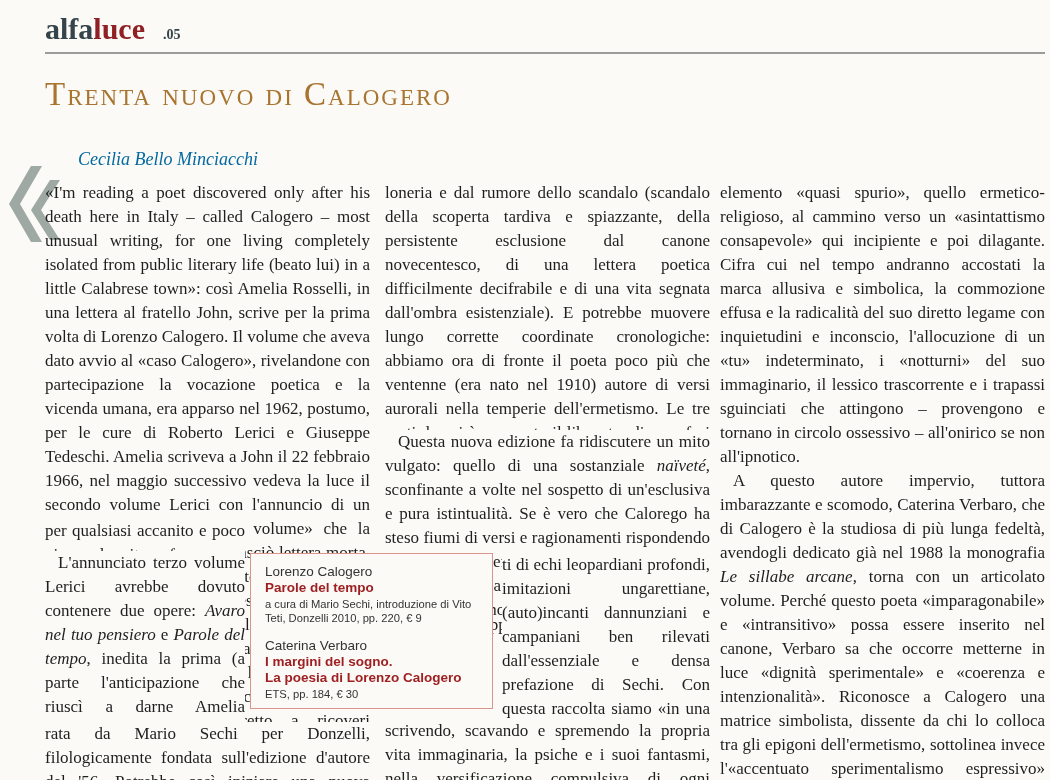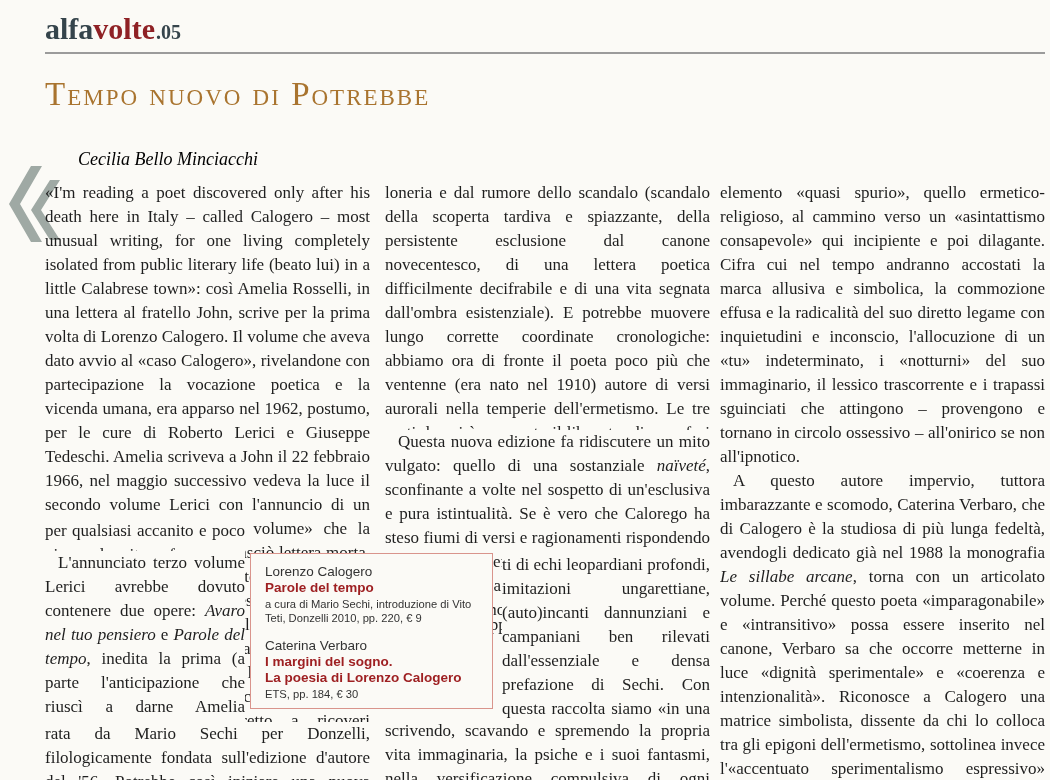--- a/index.html
+++ b/index.html
@@ -17,31 +17,31 @@
   html,body{margin:0;padding:0;}
   body{
     width:1050px;height:780px;position:relative;overflow:hidden;
     background:var(--page-bg);
     font-family:"Liberation Serif", serif;
     color:var(--text-ink);
   }
   .masthead{position:absolute;left:45px;top:12px;font-weight:bold;font-size:30px;letter-spacing:0;}
   .masthead .brand1{color:var(--brand-slate);}
   .masthead .brand2{color:var(--brand-red);}
-  .masthead .issue{color:var(--brand-slate);font-size:20px;margin-left:1px;}
+  .masthead .issue{color:var(--brand-slate);font-size:14px;margin-left:18px;}
   .rule{position:absolute;left:45px;top:52px;width:1000px;height:2px;background:var(--rule-gray);}
   .page-title{
     position:absolute;left:45px;top:76px;margin:0;
     font-variant:small-caps;font-weight:400;font-size:33px;letter-spacing:2px;
     color:var(--title-gold);
   }
   .quote-mark{position:absolute;left:4px;top:164px;width:58px;height:88px;color:var(--chevron-gray);}
   .author{
     position:absolute;left:78px;top:149px;margin:0;
-    font-style:italic;font-size:18px;font-weight:400;color:#000000;
+    font-style:italic;font-size:18px;font-weight:400;color:#0369a1;
   }
   .col{position:absolute;top:181px;width:325px;height:599px;overflow:hidden;}
   .col-1{left:45px;}
   .col-2{left:385px;}
   .col-3{left:720px;}
   .seg{
     font-size:17px;line-height:24px;text-align:justify;
     text-justify:inter-word;
   }
   .seg.indent{text-indent:13px;}
@@ -63,25 +63,25 @@
   .book-entry + .book-entry{margin-top:13px;}
   .book-author{font-size:13.5px;line-height:16px;color:var(--box-ink);}
   .book-title{font-size:13.5px;line-height:16px;font-weight:bold;color:var(--box-red);}
   .book-details{font-size:11.2px;line-height:13.5px;color:var(--box-ink);margin-top:2px;}
   i{font-style:italic;}
 </style>
 </head>
 <body>
 
 <div class="masthead">
-  <span class="brand1">alfa</span><span class="brand2">volte</span><span class="issue">.05</span>
+  <span class="brand1">alfa</span><span class="brand2">luce</span><span class="issue">.05</span>
 </div>
 <div class="rule"></div>
 
-<h1 class="page-title">Tempo nuovo di Potrebbe</h1>
+<h1 class="page-title">Trenta nuovo di Calogero</h1>
 
 <svg class="quote-mark" viewBox="0 0 58 88" aria-hidden="true">
   <path fill="currentColor" d="M27 2 L5 40 L27 78 L38 78 L16 40 L38 2 Z"></path>
   <path fill="currentColor" d="M46 16 L27 46 L46 76 L56 76 L37 46 L56 16 Z"></path>
 </svg>
 
 <p class="author">Cecilia Bello Minciacchi</p>
 
 <div class="col col-1">
   <div class="seg">«I'm reading a poet discovered only after his death here in Italy – called Calogero – most unusual writing, for one living completely isolated from public literary life (beato lui) in a little Calabrese town»: così Amelia Rosselli, in una lettera al fratello John, scrive per la prima volta di Lorenzo Calogero. Il volume che aveva dato avvio al «caso Calogero», rivelandone con partecipazione la vocazione poetica e la vicenda umana, era apparso nel 1962, postumo, per le cure di Roberto Lerici e Giuseppe Tedeschi. Amelia scriveva a John il 22 febbraio 1966, nel maggio successivo vedeva la luce il secondo volume Lerici con l'annuncio di un prossimo «terzo ed ultimo volume» che la chiusura della casa editrice lasciò lettera morta. Anche la ripresa del progetto a cui la stessa Rosselli si dedicò dal 1979 esitò in un nulla di fatto e Calogero rimase nell'opaco limbo di oblio che l'aveva risucchiato dopo il '66, trascorsa come una meteora la fama bruciante di un poeta solitario e fecondo, due volte mancato suicida e costretto a ricoveri psichiatrici, morto a soli cinquantuno anni nel suo paese natale, Melicuccà, in circostanze rimaste oscure. Un'esistenza dolente e fin troppo perfetta</div>

